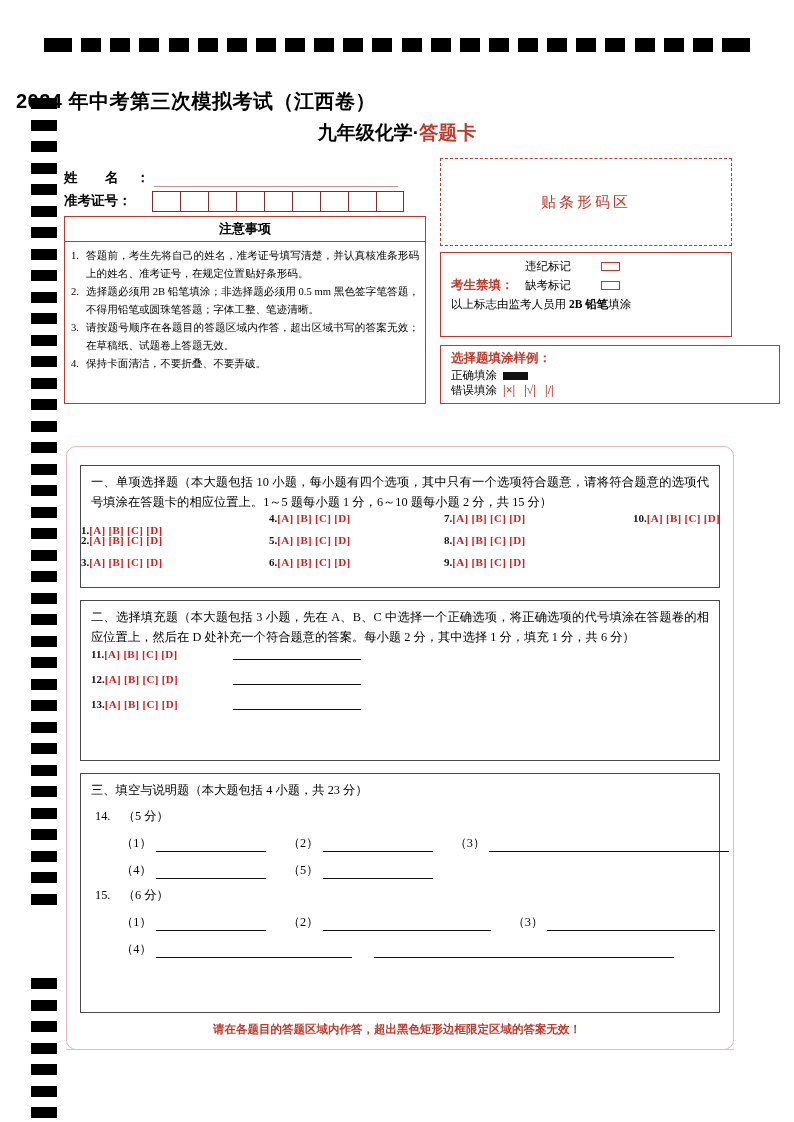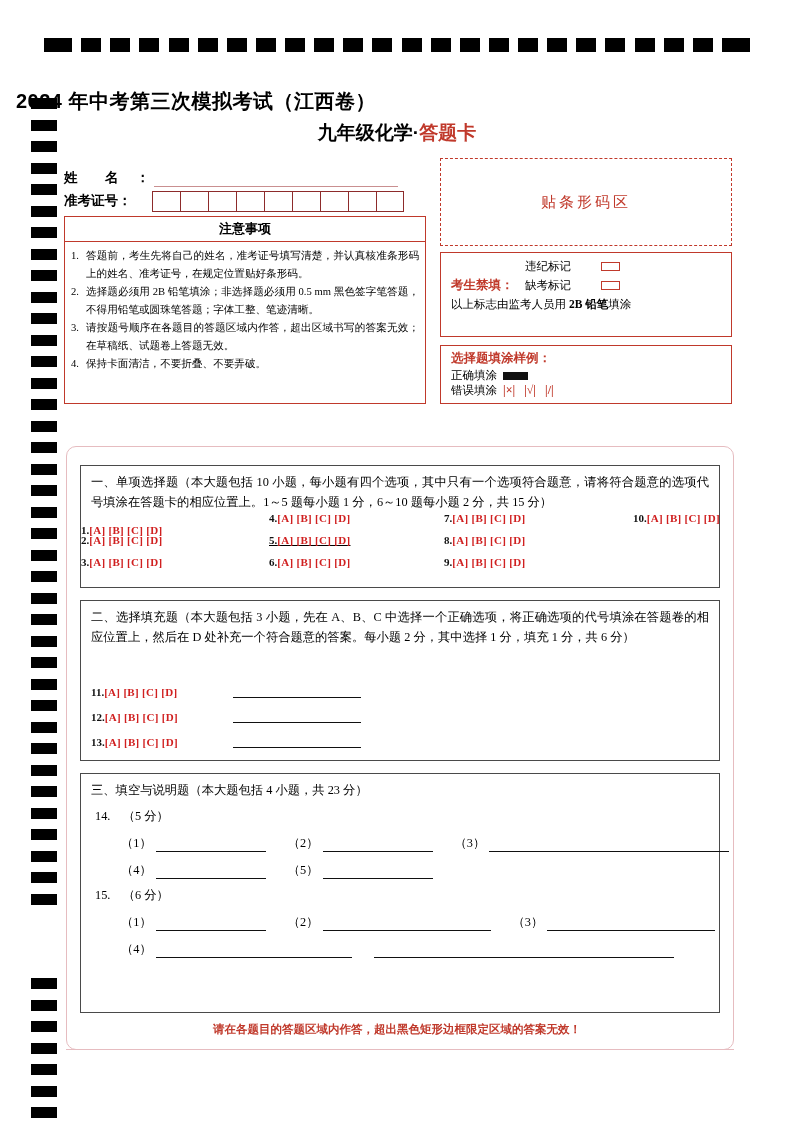--- a/index.html
+++ b/index.html
@@ -115,21 +115,21 @@
   .forbid-head { color: #c0392b; font-weight: bold; font-size: 12.5px; width: 74px; flex-shrink: 0;
     font-family: "Liberation Sans", sans-serif; }
   .forbid-item { width: 76px; }
   .forbid-chk { width: 19px; height: 9px; border: 1.3px solid #c0392b; }
   .forbid-note { font-size: 11.5px; margin-top: 2px; }
   .forbid-note b { font-weight: bold; }
 
   
   .example {
     position: absolute; left: 440px; top: 345px;
-    width: 292px; height: 59px;
+    width: 340px; height: 59px;
     border: 1.2px solid #c0392b;
     padding: 4px 0 0 10px;
   }
   .example-title { color: #c0392b; font-weight: bold; font-size: 12.5px; margin-bottom: 1px;
     font-family: "Liberation Sans", sans-serif; }
   .example-row { display: flex; align-items: center; font-size: 11.5px; line-height: 15px; }
   .example-row .lbl { margin-right: 6px; }
   .blk { display: inline-block; width: 25px; height: 8px; background: #111; }
   .wrongmark { color: #c0392b; margin-right: 9px; font-size: 12px; font-weight: bold; }
 
@@ -157,21 +157,21 @@
     padding: 6px 10px 0 10px;
   }
 
   
   .choice-grid { position: relative; padding: 2px 0 0 10px; }
   .choice-row { position: absolute; font-size: 11px; font-weight: bold; white-space: nowrap; }
   .qnum { color: #111; font-weight: bold; }
   .opts { color: #d02020; font-weight: bold; letter-spacing: .3px; }
 
   
-  .s2rows { position: relative; margin-top: 38px; }
+  .s2rows { position: relative; }
   .s2row { display: flex; align-items: flex-end; margin: 0 0 12px 10px; }
   .s2row .tag { font-size: 11px; font-weight: bold; width: 120px; }
   .s2row .ansline { width: 128px; border-bottom: 1.3px solid #111; height: 13px; margin-left: 22px; }
 
   
   .q-title { font-size: 12.3px; margin: 8px 0 0 14px; }
   .fill-row { display: flex; margin: 10px 0 0 40px; align-items: flex-end; }
   .fill-item { display: flex; align-items: flex-end; font-size: 12.3px; }
   .fill-item .lbl { margin-right: 4px; }
   .fill-item .ln { border-bottom: 1.2px solid #111; height: 14px; }
@@ -350,21 +350,21 @@
 
   <div class="outer"></div>
 
   <div class="sect" id="sect1">
     <div class="sect-head">一、单项选择题（本大题包括 10 小题，每小题有四个选项，其中只有一个选项符合题意，请将符合题意的选项代号填涂在答题卡的相应位置上。1～5 题每小题 1 分，6～10 题每小题 2 分，共 15 分）</div>
     <div class="choice-grid" id="choiceGrid" style="height: 66px;">
         <div class="choice-row" style="left: 0px; top: 12px;"><span class="qnum">1.</span><span class="opts">[A] [B] [C] [D]</span></div>
         <div class="choice-row" style="left: 0px; top: 22px;"><span class="qnum">2.</span><span class="opts">[A] [B] [C] [D]</span></div>
         <div class="choice-row" style="left: 0px; top: 44px;"><span class="qnum">3.</span><span class="opts">[A] [B] [C] [D]</span></div>
         <div class="choice-row" style="left: 188px; top: 0px;"><span class="qnum">4.</span><span class="opts">[A] [B] [C] [D]</span></div>
-        <div class="choice-row" style="left: 188px; top: 22px; text-decoration: underline;"><span class="qnum">5.</span><span class="opts">[A] [B] [C] [D]</span></div>
+        <div class="choice-row" style="left: 188px; top: 22px;"><span class="qnum">5.</span><span class="opts">[A] [B] [C] [D]</span></div>
         <div class="choice-row" style="left: 188px; top: 44px;"><span class="qnum">6.</span><span class="opts">[A] [B] [C] [D]</span></div>
         <div class="choice-row" style="left: 363px; top: 0px;"><span class="qnum">7.</span><span class="opts">[A] [B] [C] [D]</span></div>
         <div class="choice-row" style="left: 363px; top: 22px;"><span class="qnum">8.</span><span class="opts">[A] [B] [C] [D]</span></div>
         <div class="choice-row" style="left: 363px; top: 44px;"><span class="qnum">9.</span><span class="opts">[A] [B] [C] [D]</span></div>
         <div class="choice-row" style="left: 552px; top: 0px;"><span class="qnum">10.</span><span class="opts">[A] [B] [C] [D]</span></div>
       </div>
   </div>
 
   <div class="sect" id="sect2">
     <div class="sect-head">二、选择填充题（本大题包括 3 小题，先在 A、B、C 中选择一个正确选项，将正确选项的代号填涂在答题卷的相应位置上，然后在 D 处补充一个符合题意的答案。每小题 2 分，其中选择 1 分，填充 1 分，共 6 分）</div>

